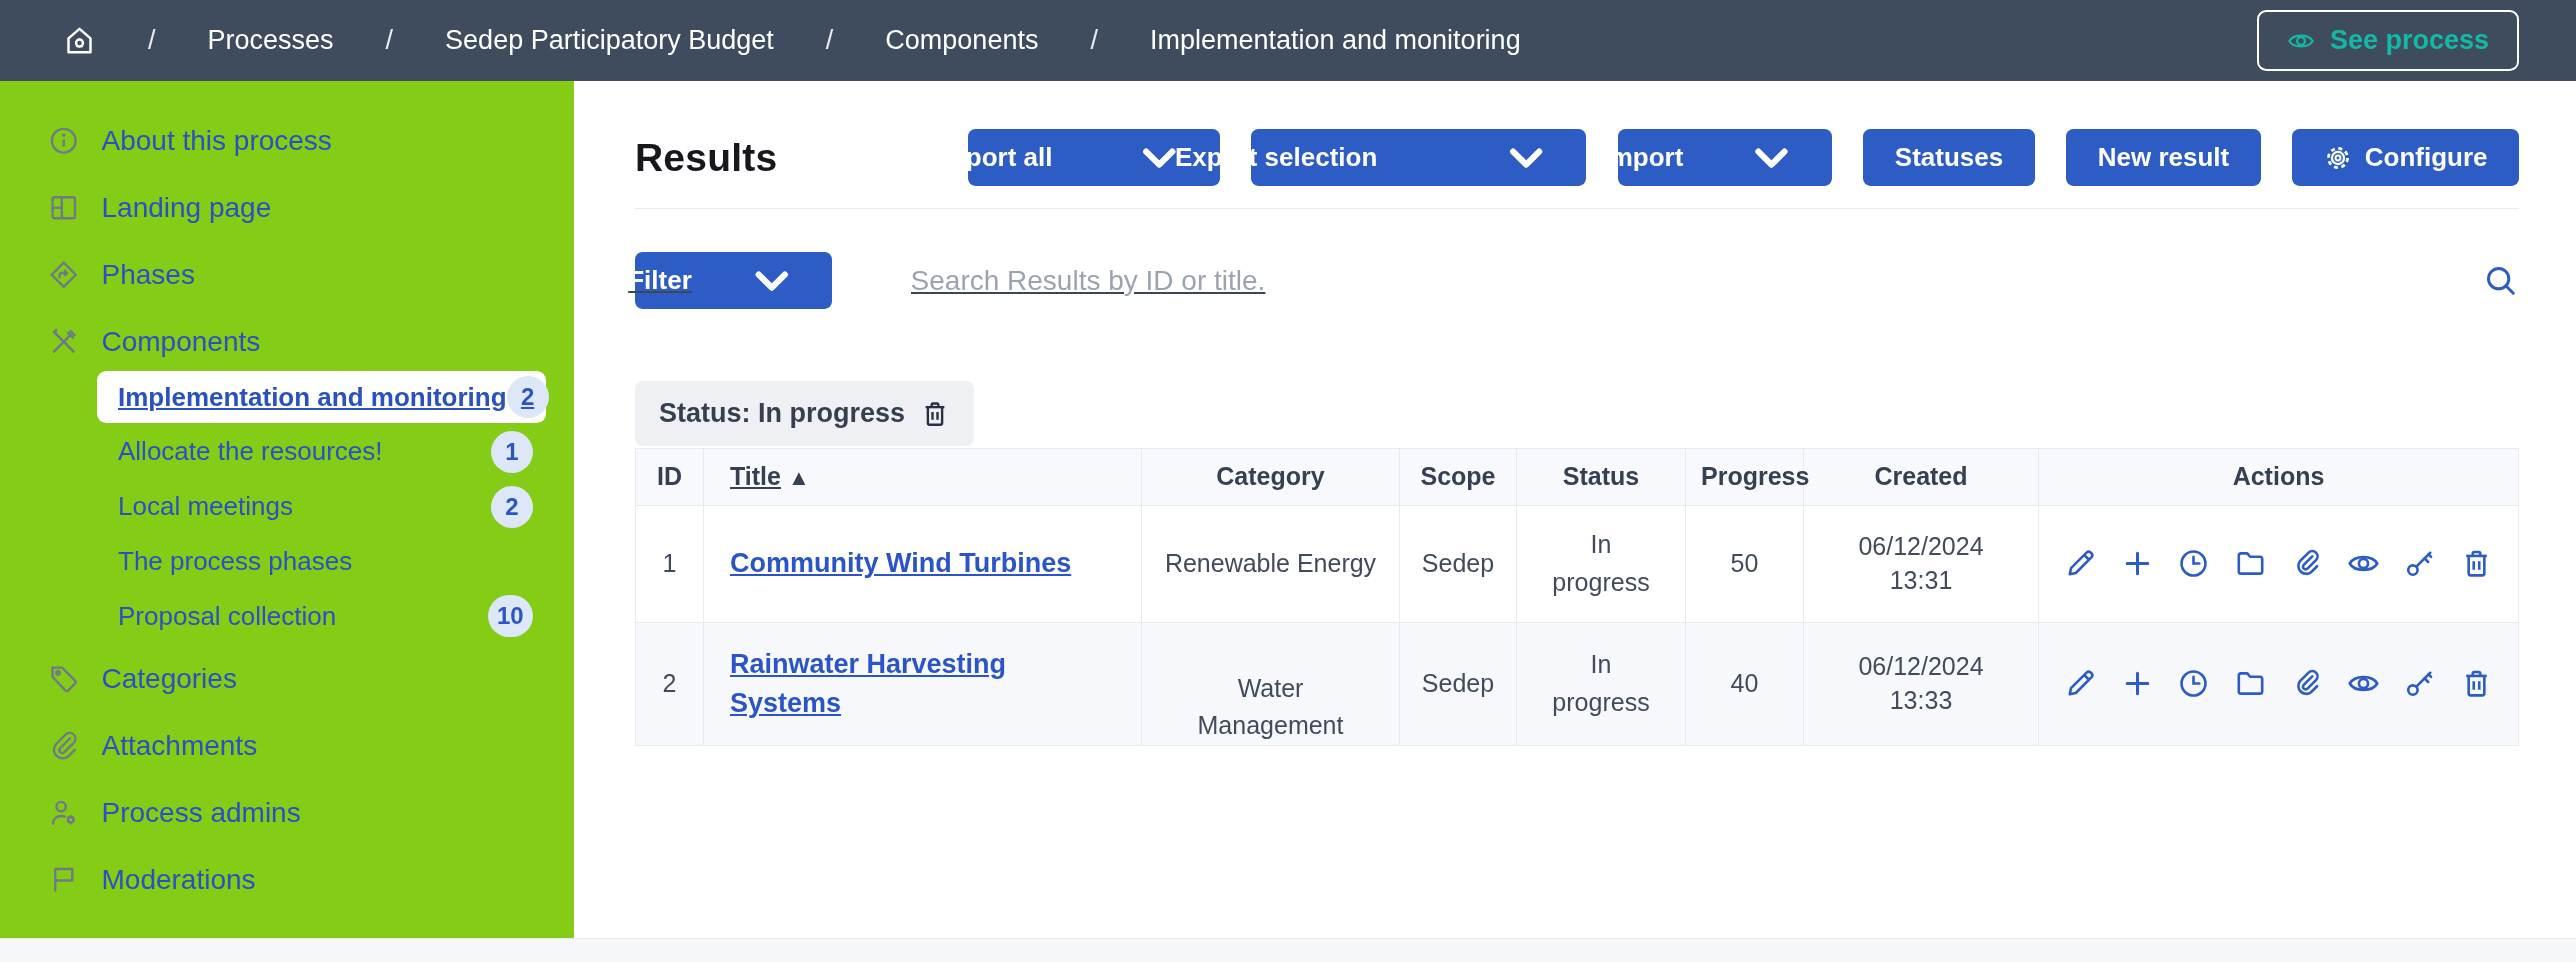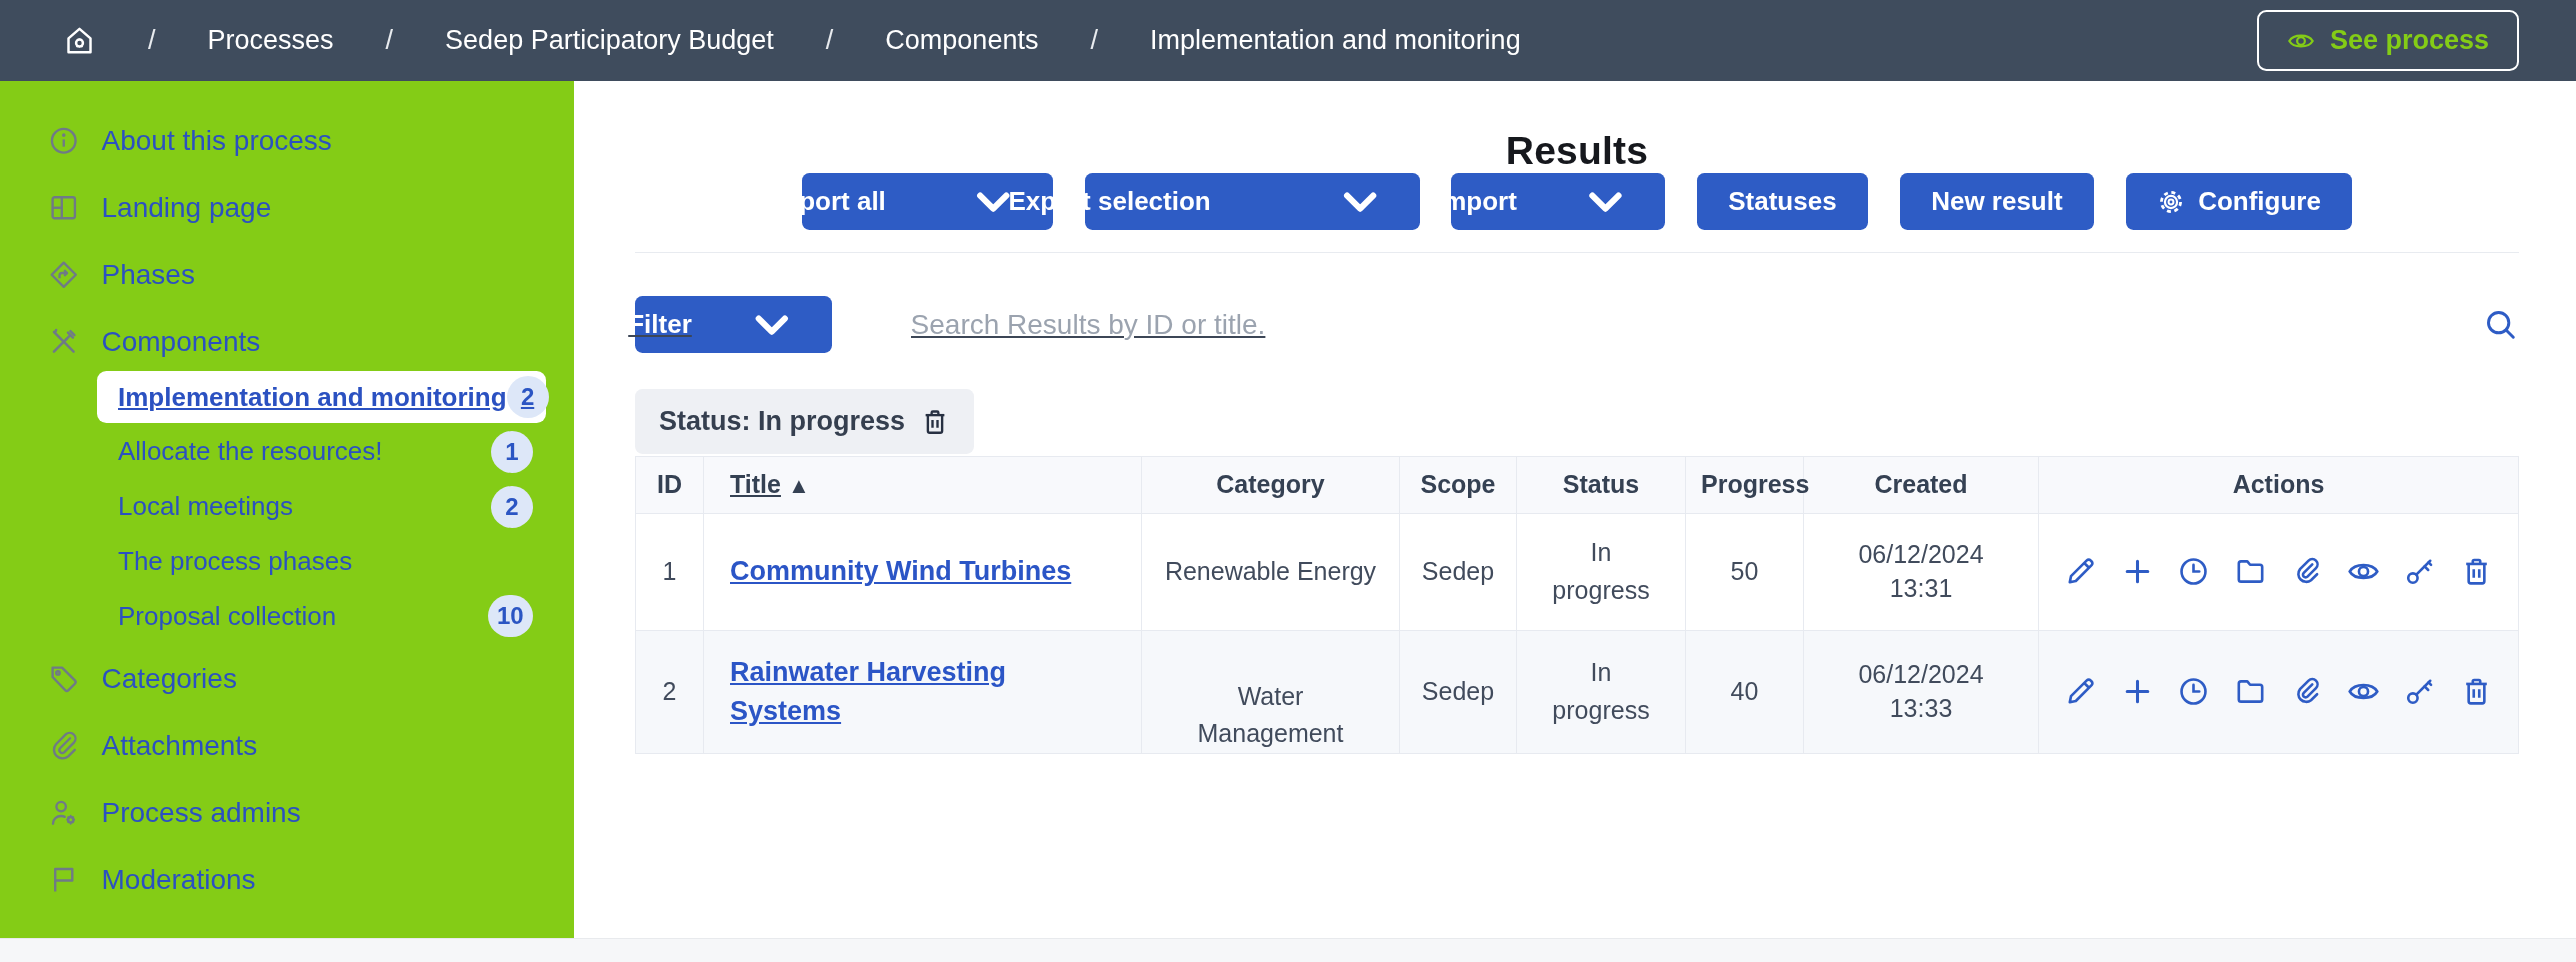--- a/index.html
+++ b/index.html
@@ -5,56 +5,56 @@
   * { margin:0; padding:0; box-sizing:border-box; }
   html,body { width:2576px; height:963px; overflow:hidden; }
   body { font-family:"Liberation Sans", sans-serif; background:#ffffff; color:#3c4656; }
 
   
   .topbar { height:81px; background:#3f4c5d; display:flex; align-items:center; justify-content:space-between; padding:0 57px 0 63px; }
   .crumbs { display:flex; align-items:center; gap:52px; color:#ffffff; font-size:27px; }
   .crumbs a { color:#ffffff; text-decoration:none; }
   .crumb-sep { color:#e8ebef; font-size:27px; }
   .home-link { display:flex; align-items:center; }
-  .see-process { display:inline-flex; align-items:center; gap:15px; border:2.3px solid #ffffff; border-radius:9.3px; background:transparent; color:#84cc16; font-size:27px; font-weight:bold; padding:0 28px; height:61px; cursor:pointer; font-family:inherit; }
+  .see-process { display:inline-flex; align-items:center; gap:15px; border:2.3px solid #ffffff; border-radius:9.3px; background:transparent; color:#14b8a6; font-size:27px; font-weight:bold; padding:0 28px; height:61px; cursor:pointer; font-family:inherit; }
 
   
   .content-row { display:flex; height:857px; }
   .sidebar { width:574px; background:#84cc16; padding-top:41px; flex:none; }
   .main { flex:1; padding:48px 57px 0 61px; background:#ffffff; }
   .footer-band { height:24px; background:#f6f7f9; border-top:0.9px solid #e8eaed; }
 
   
   .side-item { display:flex; align-items:center; height:37px; margin:0 0 30px 48px; text-decoration:none; white-space:nowrap; }
   .side-item .ico { width:31.5px; height:31.5px; color:#6f7a87; margin-right:22px; flex:none; }
   .side-item .lbl { color:#2b51c1; font-size:28px; }
   .sub-list { margin:2.8px 0 18.5px 0; }
   .sub-item { display:flex; align-items:center; justify-content:space-between; height:52px; margin:0 28px 2.8px 97px; padding:0 13px 0 21px; text-decoration:none; border-radius:9.3px; white-space:nowrap; }
   .sub-item .lbl { color:#2b51c1; font-size:26px; }
   .sub-item.active { background:#ffffff; }
   .sub-item.active .lbl { font-weight:bold; text-decoration:underline; }
   .badge { min-width:42px; height:42px; padding:0 9.3px; border-radius:21px; background:#dde7f8; color:#2b55c3; font-size:24px; font-weight:bold; display:inline-flex; align-items:center; justify-content:center; }
   .sub-item.active .badge { text-decoration:underline; }
 
   
-  .results-head { display:flex; align-items:center; justify-content:space-between;flex-direction:column; }
+  .results-head { display:flex; align-items:center; justify-content:space-between; }
   .results-head h1 { font-size:39px; color:#16181d; letter-spacing:0.2px; }
   .toolbar { display:flex; gap:31.5px; }
   .btn { display:inline-flex; align-items:center; justify-content:center; gap:13px; background:#2e5cc5; color:#ffffff; border:none; border-radius:7.4px; height:57px; padding:0 31.5px; font-size:26px; font-weight:bold; cursor:pointer; font-family:inherit; white-space:nowrap; }
   .chev { width:20.4px; height:20.4px; flex:none; }
   .divider { border:none; border-top:1.4px solid #e8ebf0; margin-top:22px; }
 
   
   .filter-row { display:flex; align-items:center; margin-top:43px;text-decoration:underline; }
   .search-input { flex:1; border:none; outline:none; background:transparent; font-size:28px; color:#7f1d1d; margin-left:79px; font-family:inherit; }
   .search-input::placeholder { color:#9ba3af; opacity:1; }
   .search-btn { background:none; border:none; cursor:pointer; color:#2e5cc5; width:37px; height:37px; padding:0; margin-left:18.5px; }
 
   
-  .chip { display:inline-flex; align-items:center; gap:15px; background:#eef0f4; border-radius:7.4px; height:65px; padding:0 24px; margin-top:36px; }
+  .chip { display:inline-flex; align-items:center; gap:15px; background:#eef0f4; border-radius:7.4px; height:65px; padding:0 24px; margin-top:72px; }
   .chip .chip-label { font-size:27px; font-weight:bold; color:#353f4f; }
   .chip .chip-del { background:none; border:none; cursor:pointer; color:#273042; width:30px; height:30px; padding:0; }
 
   
   table { width:100%; border-collapse:collapse; table-layout:fixed; margin-top:1.9px; }
   th, td { border:0.9px solid #e7eaf0; font-size:25px; color:#414b5c; text-align:center; vertical-align:middle; padding:0 15px; }
   thead th { height:57px; background:#f8f9fc; font-weight:bold; color:#354153; }
   tbody td { height:117px; }
   tbody tr:nth-child(2) td { background:#f6f8fb; }
   th.c-title, td.c-title { text-align:left; padding-left:26px; padding-right:37px; }

